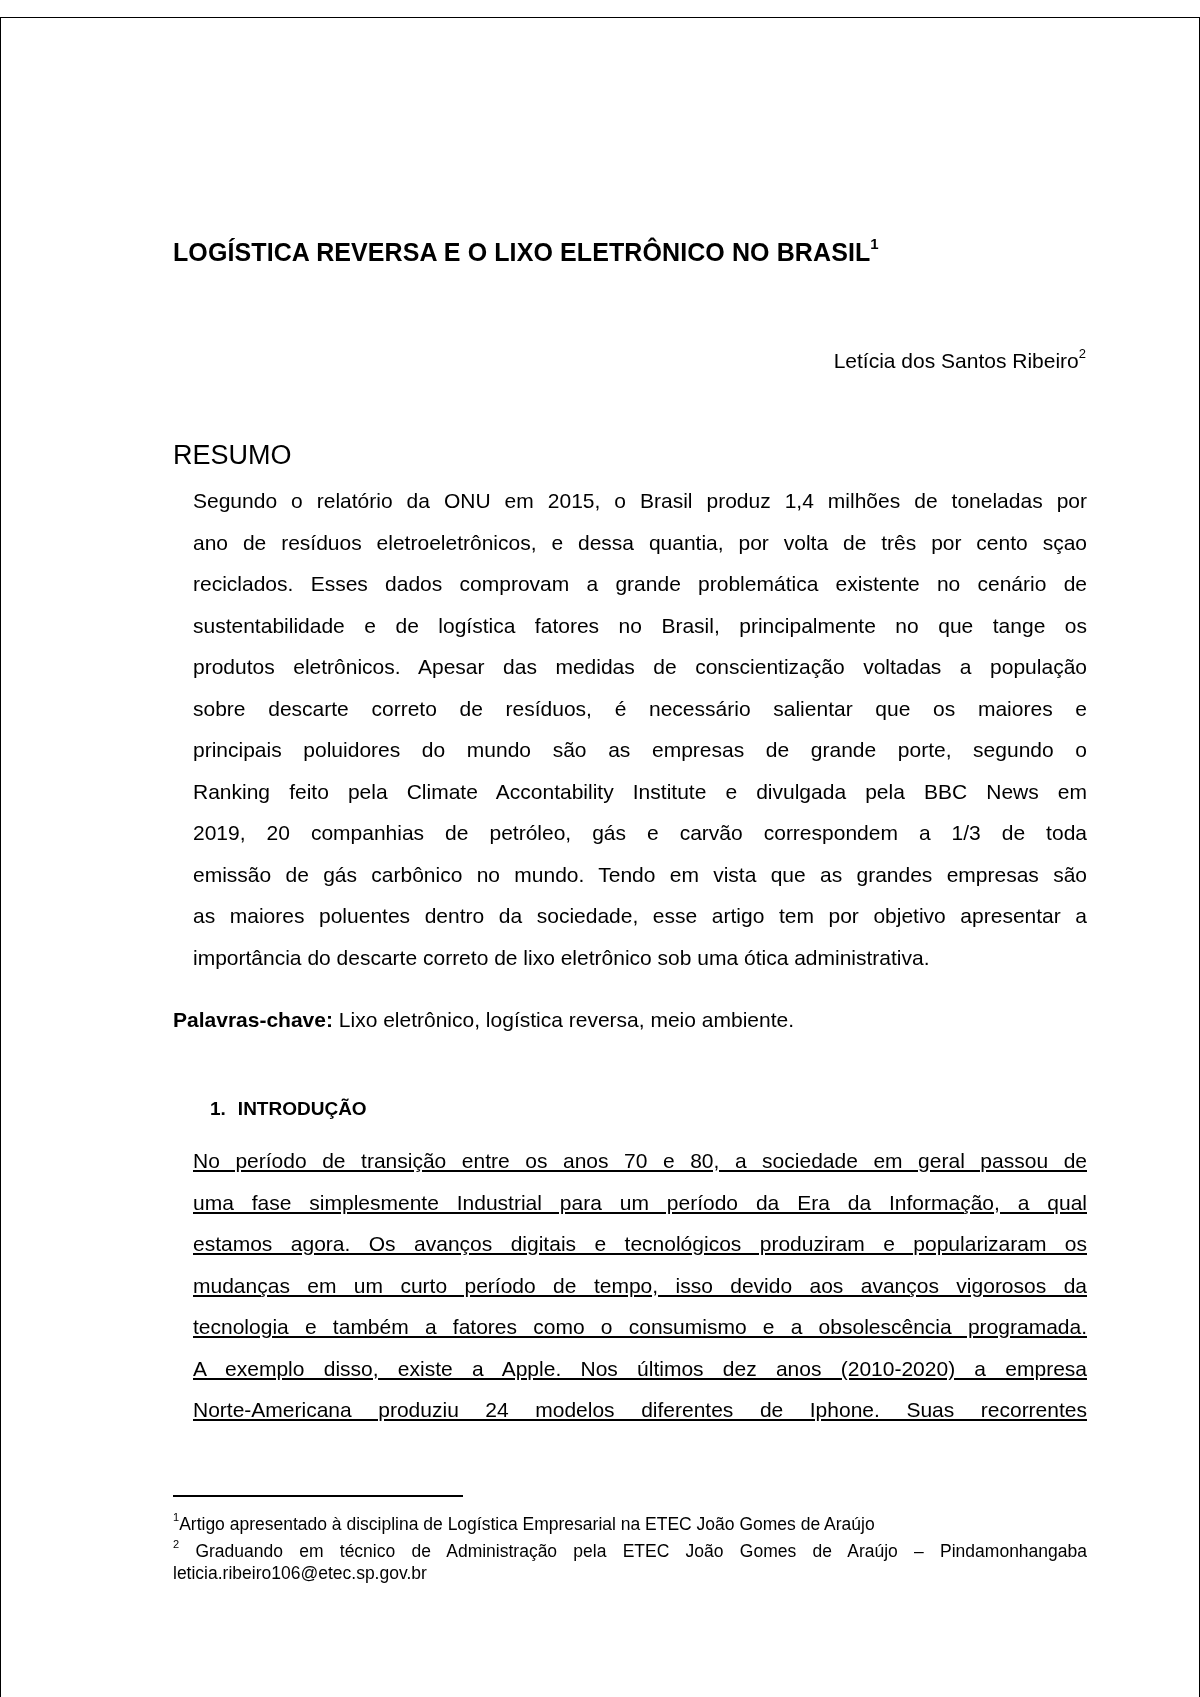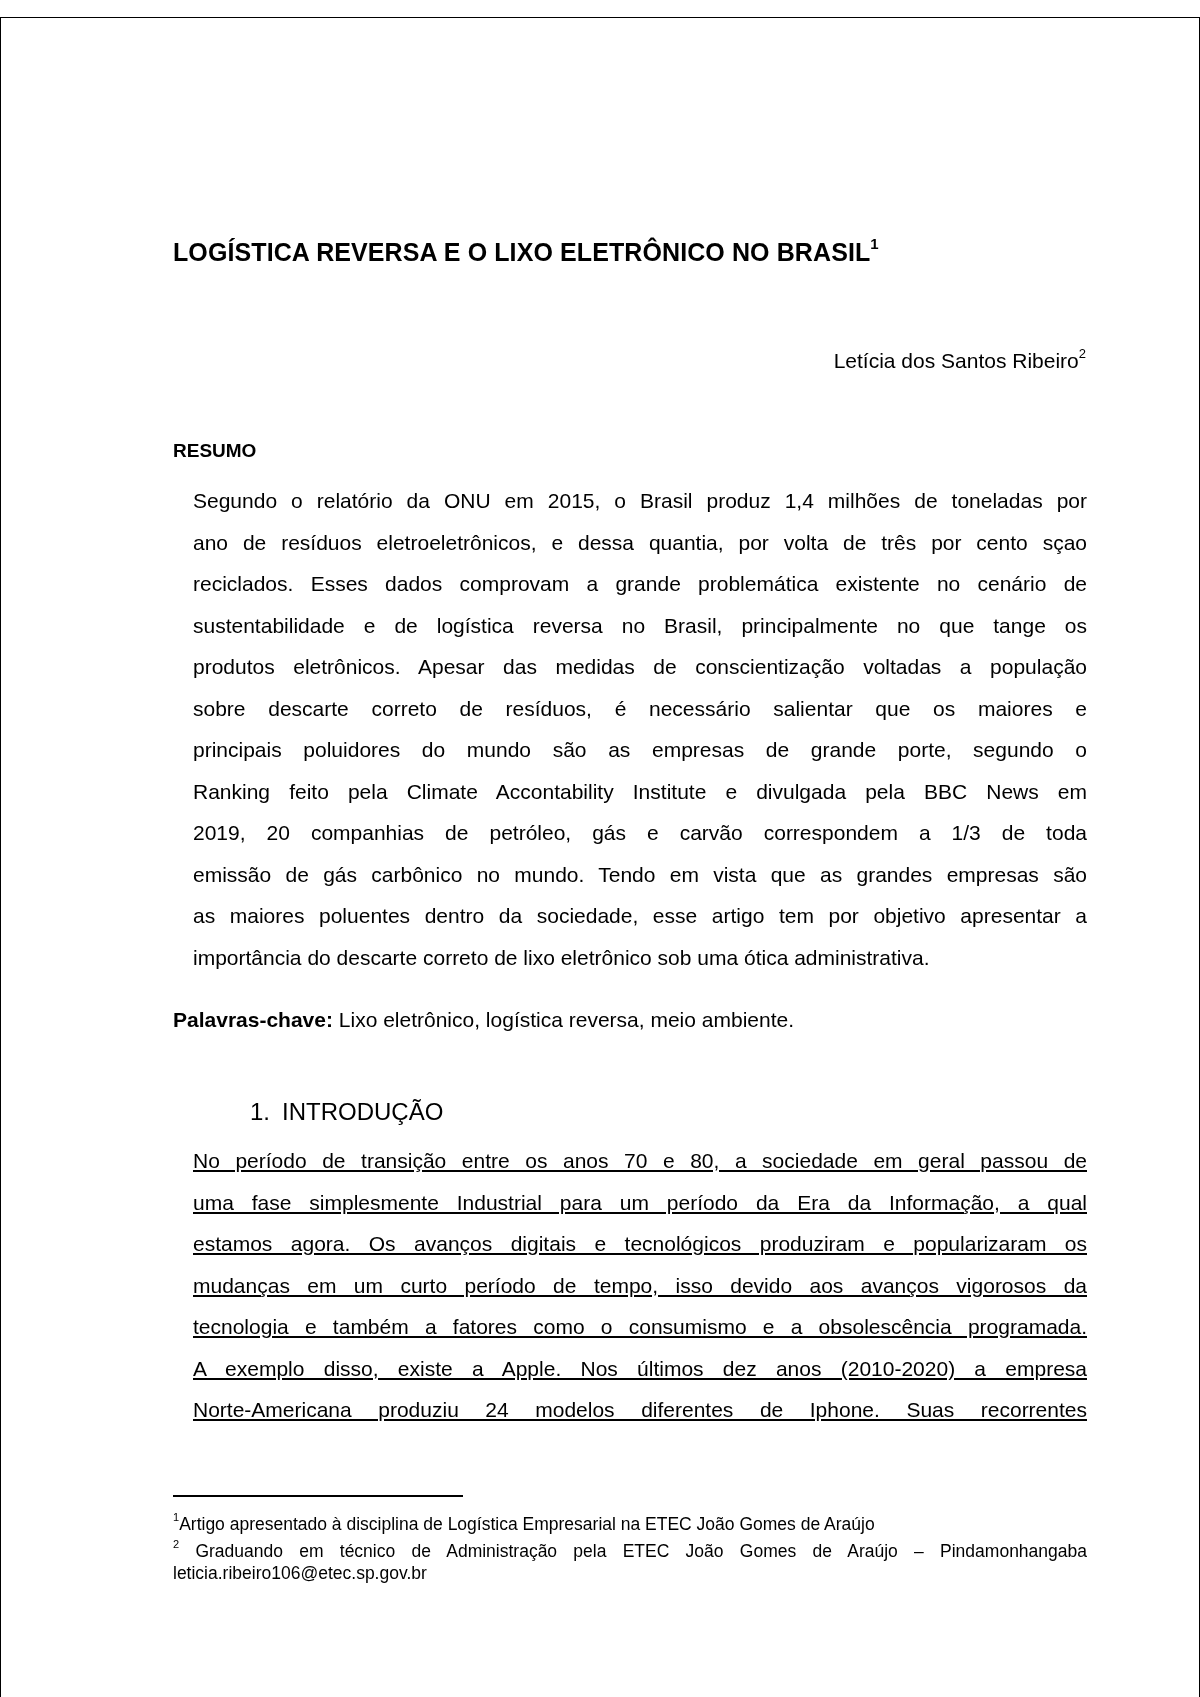--- a/index.html
+++ b/index.html
@@ -16,37 +16,37 @@
       font-size: 25px; font-weight: bold; letter-spacing: 0.1px; white-space: nowrap;
     }
     .title sup { font-size: 15px; position: relative; top: -3px; }
     .author {
       position: absolute; right: 113px; top: 330px;
       font-size: 21px; white-space: nowrap;
     }
     .author sup { font-size: 13px; position: relative; top: -2px; }
     .h-resumo {
       position: absolute; left: 172px; top: 422px;
-      font-size: 19px; font-weight: bold;
+      font-size: 27px; font-weight: normal;
     }
     .para {
       position: absolute; left: 172px; width: 914px;
       font-size: 21px; line-height: 41.5px; text-align: justify;
     }
     .para .line { display: block; text-align: justify; text-align-last: justify; height: 41.5px; white-space: nowrap; margin-left: 20px; }
     .para .line.last { text-align-last: left; }
     .p-resumo { top: 462px; }
     .keywords {
       position: absolute; left: 172px; top: 990px;
       font-size: 21px; white-space: nowrap;
     }
     .keywords b { font-weight: bold; text-align: center; }
     .h-intro {
       position: absolute; left: 209px; top: 1080px;
-      font-size: 24px; font-weight: normal; white-space: nowrap; margin-left: 40px;
+      font-size: 19px; font-weight: bold; white-space: nowrap;
     }
     .h-intro .num { margin-right: 12px; }
     .p-intro { top: 1122px; text-decoration: underline; }
     .fn-rule {
       position: absolute; left: 172px; top: 1477px; width: 290px; height: 0;
       border-top: 2px solid #000;
     }
     .footnotes {
       position: absolute; left: 172px; top: 1490px; width: 914px;
       font-size: 17.5px; line-height: 22px;
@@ -63,21 +63,21 @@
   <div class="title"><span>LOGÍSTICA REVERSA E O LIXO ELETRÔNICO NO BRASIL</span><sup>1</sup></div>
 
   <div class="author"><span>Letícia dos Santos Ribeiro</span><sup>2</sup></div>
 
   <div class="h-resumo">RESUMO</div>
 
   <div class="para p-resumo">
     <span class="line">Segundo o relatório da ONU em 2015, o Brasil produz 1,4 milhões de toneladas por</span>
     <span class="line">ano de resíduos eletroeletrônicos, e dessa quantia, por volta de três por cento sçao</span>
     <span class="line">reciclados. Esses dados comprovam a grande problemática existente no cenário de</span>
-    <span class="line">sustentabilidade e de logística reversa no Brasil, principalmente no que tange os</span>
+    <span class="line">sustentabilidade e de logística fatores no Brasil, principalmente no que tange os</span>
     <span class="line">produtos eletrônicos. Apesar das medidas de conscientização voltadas a população</span>
     <span class="line">sobre descarte correto de resíduos, é necessário salientar que os maiores e</span>
     <span class="line">principais poluidores do mundo são as empresas de grande porte, segundo o</span>
     <span class="line">Ranking feito pela Climate Accontability Institute e divulgada pela BBC News em</span>
     <span class="line">2019, 20 companhias de petróleo, gás e carvão correspondem a 1/3 de toda</span>
     <span class="line">emissão de gás carbônico no mundo. Tendo em vista que as grandes empresas são</span>
     <span class="line">as maiores poluentes dentro da sociedade, esse artigo tem por objetivo apresentar a</span>
     <span class="line last">importância do descarte correto de lixo eletrônico sob uma ótica administrativa.</span>
   </div>
 

